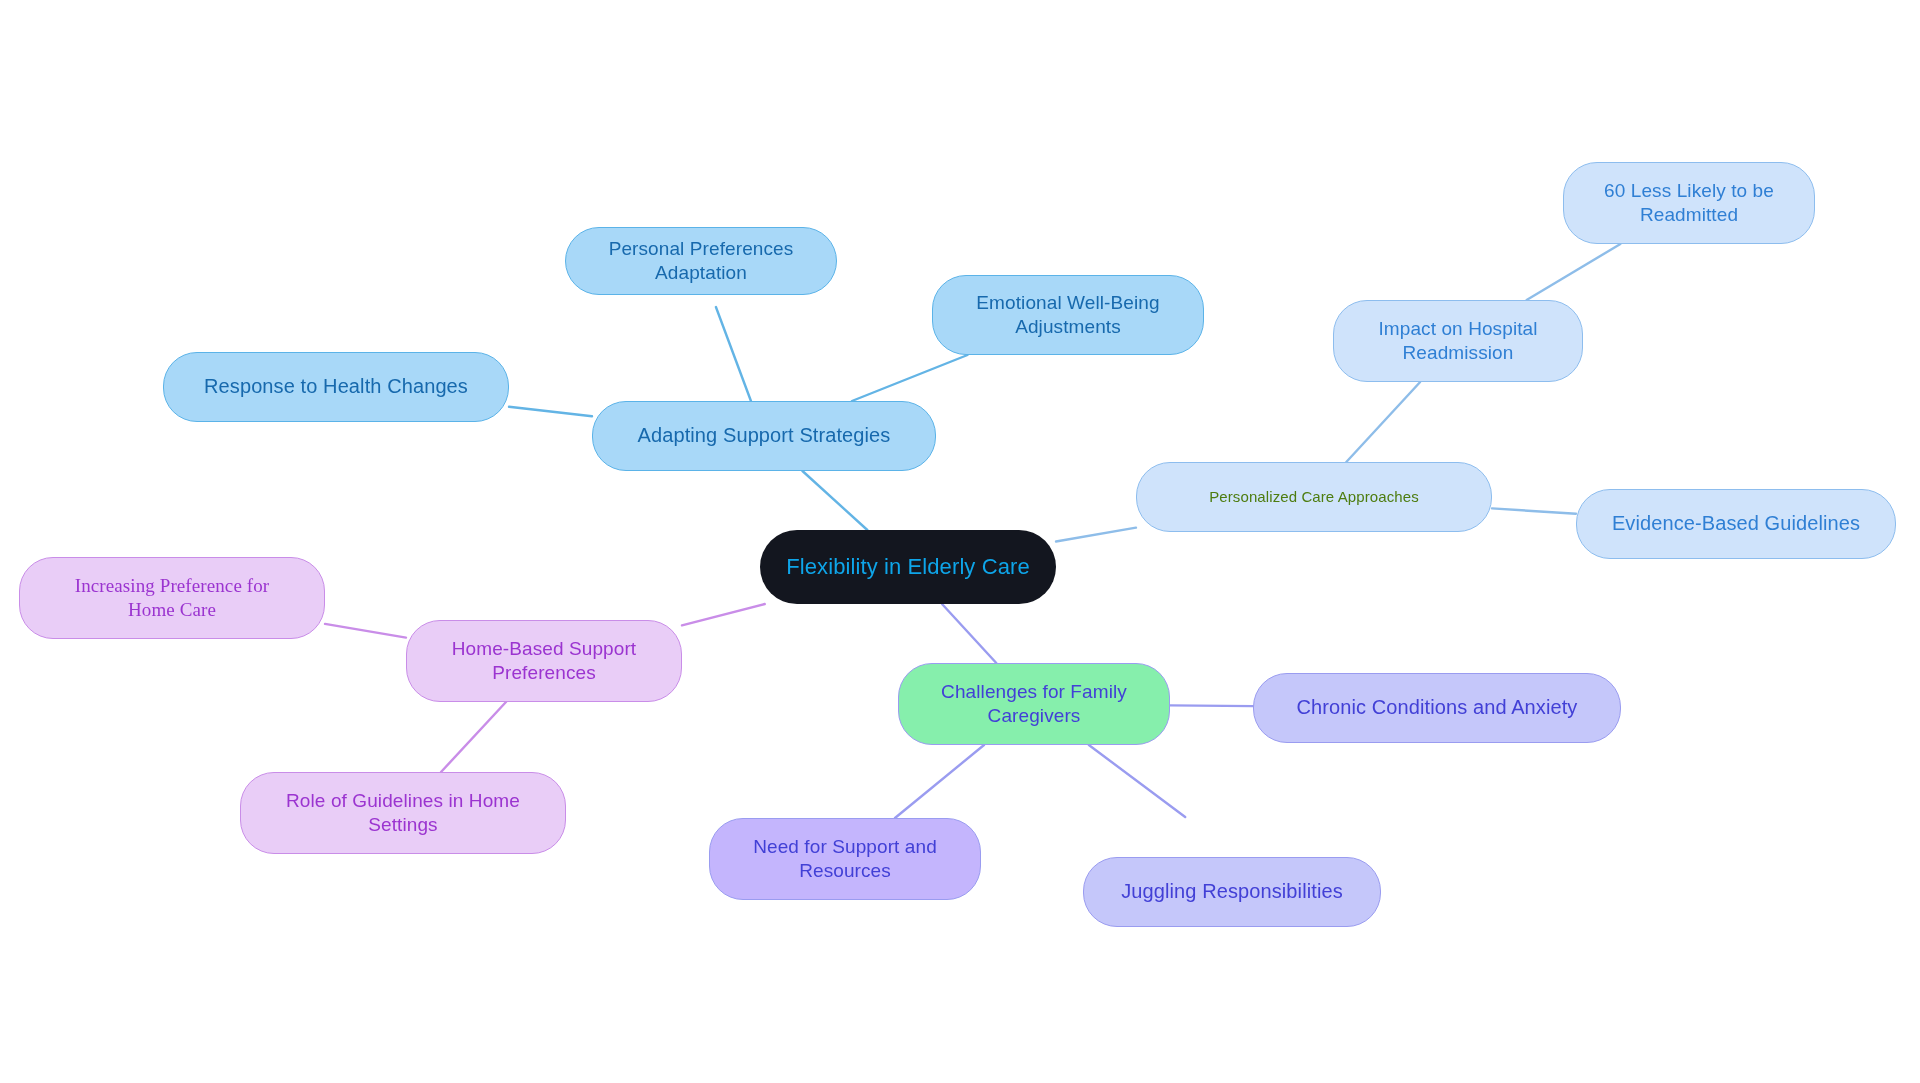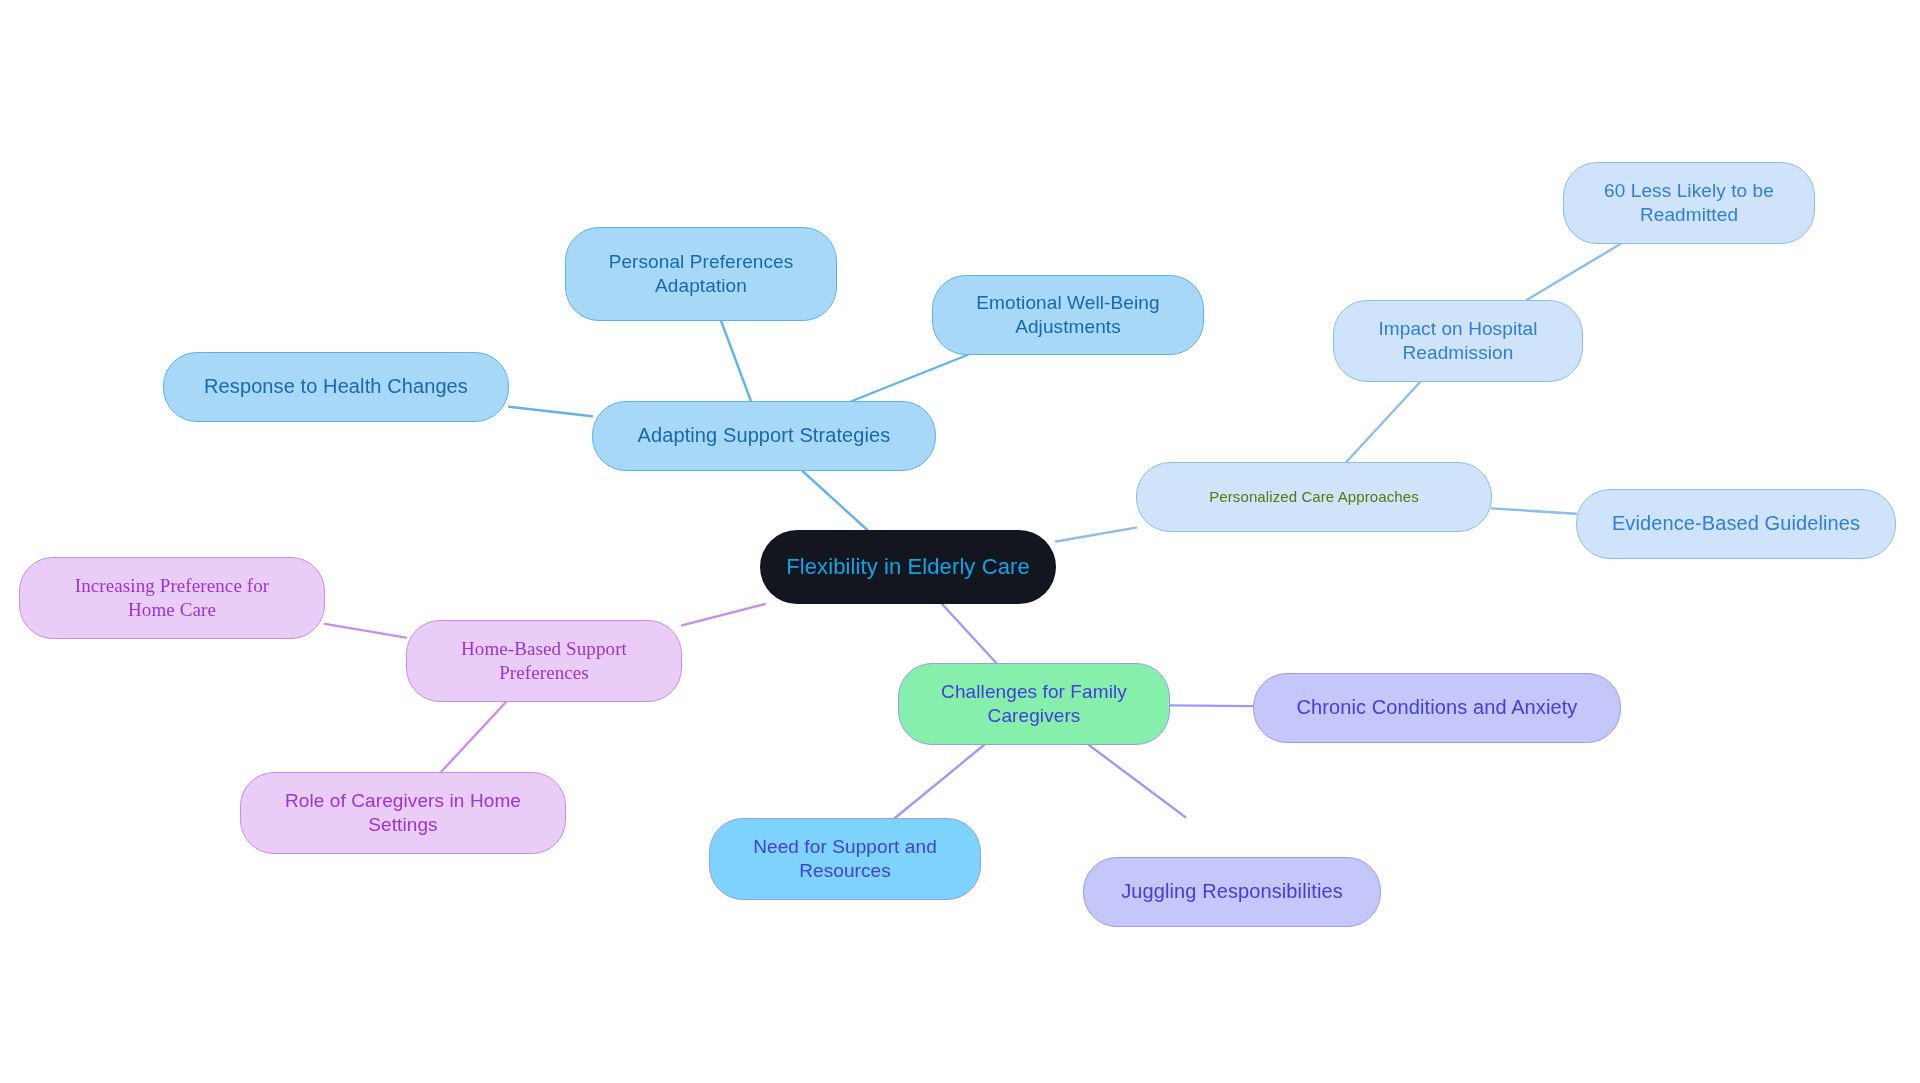--- a/index.html
+++ b/index.html
@@ -58,36 +58,36 @@
       <line x1="942.029197080292" y1="604" x2="996.2919708029196" y2="663" stroke="#9a9cf0" stroke-width="2.4" stroke-linecap="round"></line>
       <line x1="1170" y1="705.3498759305211" x2="1253" y2="706.1736972704715" stroke="#9a9cf0" stroke-width="2.4" stroke-linecap="round"></line>
       <line x1="984.0064516129032" y1="745" x2="894.9935483870968" y2="818" stroke="#9a9cf0" stroke-width="2.4" stroke-linecap="round"></line>
       <line x1="1088.8513513513512" y1="745" x2="1185.1756756756756" y2="817" stroke="#9a9cf0" stroke-width="2.4" stroke-linecap="round"></line>
       <line x1="764.7234042553191" y1="604" x2="682" y2="625.3626373626373" stroke="#c98de8" stroke-width="2.4" stroke-linecap="round"></line>
       <line x1="406" y1="637.6290322580645" x2="325" y2="623.9112903225806" stroke="#c98de8" stroke-width="2.4" stroke-linecap="round"></line>
       <line x1="505.9671052631579" y1="702" x2="441.0328947368421" y2="772" stroke="#c98de8" stroke-width="2.4" stroke-linecap="round"></line>
     </svg>
 <div class="node root" style="left: 760px; top: 530px; width: 296px; height: 74px; background: rgb(19, 22, 31); color: #0ea5e9; border-color: transparent; font-size: 22px;">Flexibility in Elderly Care</div>
     <div class="node" style="left: 592px; top: 401px; width: 344px; height: 70px; background: rgb(168, 216, 248); color: rgb(23, 105, 173); border-color: rgb(91, 179, 232); font-size: 20px;">Adapting Support Strategies</div>
-    <div class="node" style="left: 565px; top: 227px; width: 272px; height: 94px; background: rgb(168, 216, 248); color: rgb(23, 105, 173); border-color: rgb(91, 179, 232); font-size: 19px;">Personal Preferences
+    <div class="node" style="left: 565px; top: 227px; width: 272px; height: 68px; background: rgb(168, 216, 248); color: rgb(23, 105, 173); border-color: rgb(91, 179, 232); font-size: 19px;">Personal Preferences
 Adaptation</div>
     <div class="node" style="left: 932px; top: 275px; width: 272px; height: 80px; background: rgb(168, 216, 248); color: rgb(23, 105, 173); border-color: rgb(91, 179, 232); font-size: 19px;">Emotional Well-Being
 Adjustments</div>
     <div class="node" style="left: 163px; top: 352px; width: 346px; height: 70px; background: rgb(168, 216, 248); color: rgb(23, 105, 173); border-color: rgb(91, 179, 232); font-size: 20px;">Response to Health Changes</div>
     <div class="node" style="left: 1136px; top: 462px; width: 356px; height: 70px; background: rgb(207, 227, 251); color: #4d7c0f; border-color: rgb(141, 189, 238); font-size: 15px;">Personalized Care Approaches</div>
     <div class="node" style="left: 1333px; top: 300px; width: 250px; height: 82px; background: rgb(207, 227, 251); color: rgb(47, 127, 212); border-color: rgb(141, 189, 238); font-size: 19px;">Impact on Hospital
 Readmission</div>
     <div class="node" style="left: 1563px; top: 162px; width: 252px; height: 82px; background: rgb(207, 227, 251); color: rgb(47, 127, 212); border-color: rgb(141, 189, 238); font-size: 19px;">60 Less Likely to be
 Readmitted</div>
     <div class="node" style="left: 1576px; top: 489px; width: 320px; height: 70px; background: rgb(207, 227, 251); color: rgb(47, 127, 212); border-color: rgb(141, 189, 238); font-size: 20px;">Evidence-Based Guidelines</div>
     <div class="node" style="left: 898px; top: 663px; width: 272px; height: 82px; background: #86efac; color: rgb(66, 64, 214); border-color: rgb(154, 156, 240); font-size: 19px;">Challenges for Family
 Caregivers</div>
     <div class="node" style="left: 1253px; top: 673px; width: 368px; height: 70px; background: rgb(197, 199, 250); color: rgb(66, 64, 214); border-color: rgb(154, 156, 240); font-size: 20px;">Chronic Conditions and Anxiety</div>
-    <div class="node" style="left: 709px; top: 818px; width: 272px; height: 82px; background: #7dd3fc; color: rgb(66, 64, 214); border-color: rgb(154, 156, 240); font-size: 19px;">Need for Support and
+    <div class="node" style="left: 709px; top: 818px; width: 272px; height: 82px; background: #c4b5fd; color: rgb(66, 64, 214); border-color: rgb(154, 156, 240); font-size: 19px;">Need for Support and
 Resources</div>
     <div class="node" style="left: 1083px; top: 817px; width: 298px; height: 70px; background: rgb(197, 199, 250); color: rgb(66, 64, 214); border-color: rgb(154, 156, 240); font-size: 20px; margin-top: 40px;">Juggling Responsibilities</div>
-    <div class="node" style="left: 406px; top: 620px; width: 276px; height: 82px; background: rgb(233, 205, 247); color: rgb(155, 52, 208); border-color: rgb(201, 141, 232); font-size: 19px; font-family: Liberation Serif, serif;">Home-Based Support
+    <div class="node" style="left: 406px; top: 620px; width: 276px; height: 82px; background: rgb(233, 205, 247); color: rgb(155, 52, 208); border-color: rgb(201, 141, 232); font-size: 19px;">Home-Based Support
 Preferences</div>
     <div class="node" style="left: 19px; top: 557px; width: 306px; height: 82px; background: rgb(233, 205, 247); color: rgb(155, 52, 208); border-color: rgb(201, 141, 232); font-size: 19px; font-family: Liberation Serif, serif;">Increasing Preference for
 Home Care</div>
-    <div class="node" style="left: 240px; top: 772px; width: 326px; height: 82px; background: rgb(233, 205, 247); color: rgb(155, 52, 208); border-color: rgb(201, 141, 232); font-size: 19px;">Role of Caregivers in Home
+    <div class="node" style="left: 240px; top: 772px; width: 326px; height: 82px; background: rgb(233, 205, 247); color: rgb(155, 52, 208); border-color: rgb(201, 141, 232); font-size: 19px;">Role of Guidelines in Home
 Settings</div>
   </div>
 
 </body></html>

